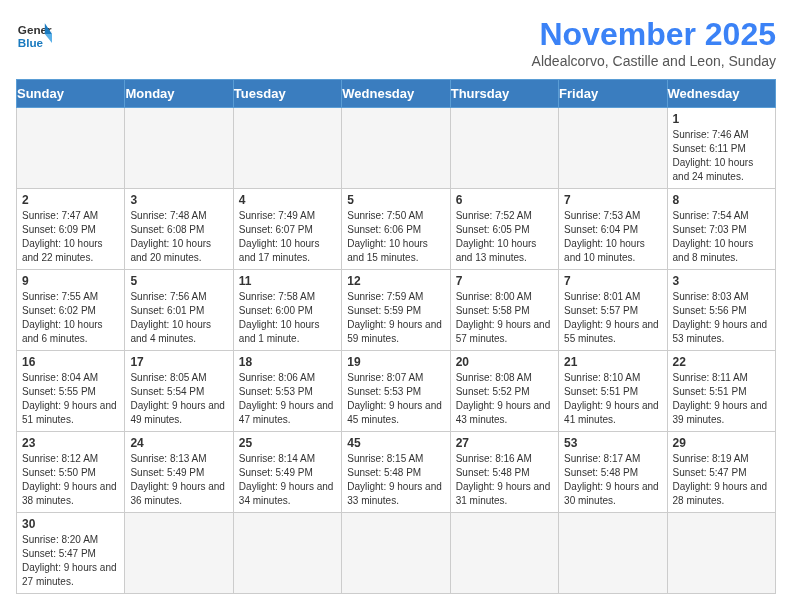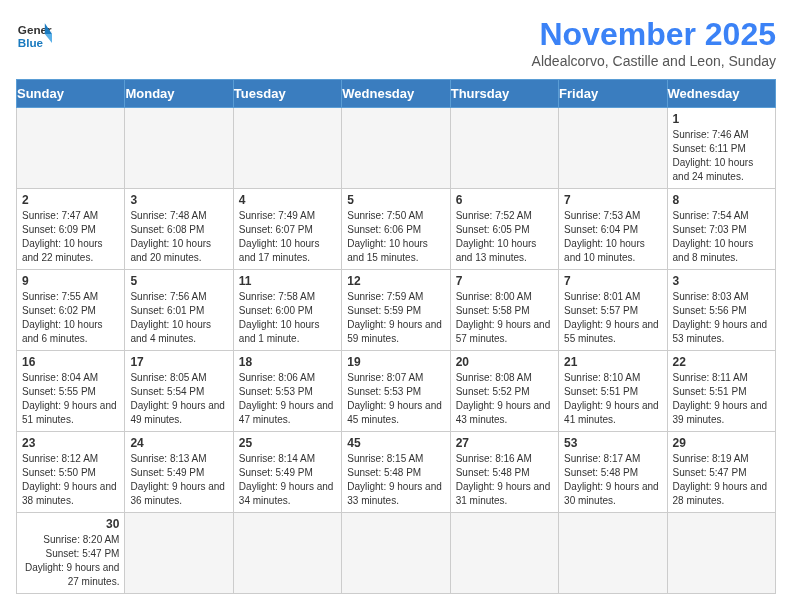--- a/index.html
+++ b/index.html
@@ -70,21 +70,20 @@
       display: block;
       margin-bottom: 2px;
     }
     .day-info {
       font-size: 10px;
       line-height: 1.4;
       color: #333;
     }
     .last-row td {
       height: 80px;
-      text-align: right;
     }
   </style>
 </head>
 <body>
 
 <div class="header-area">
   <div class="logo">
     <svg class="logo-icon" viewBox="0 0 40 40">
       <text x="2" y="20" font-size="13" font-weight="bold" fill="#333">General</text>
       <text x="2" y="34" font-size="13" font-weight="bold" fill="#1a7abf">Blue</text>

